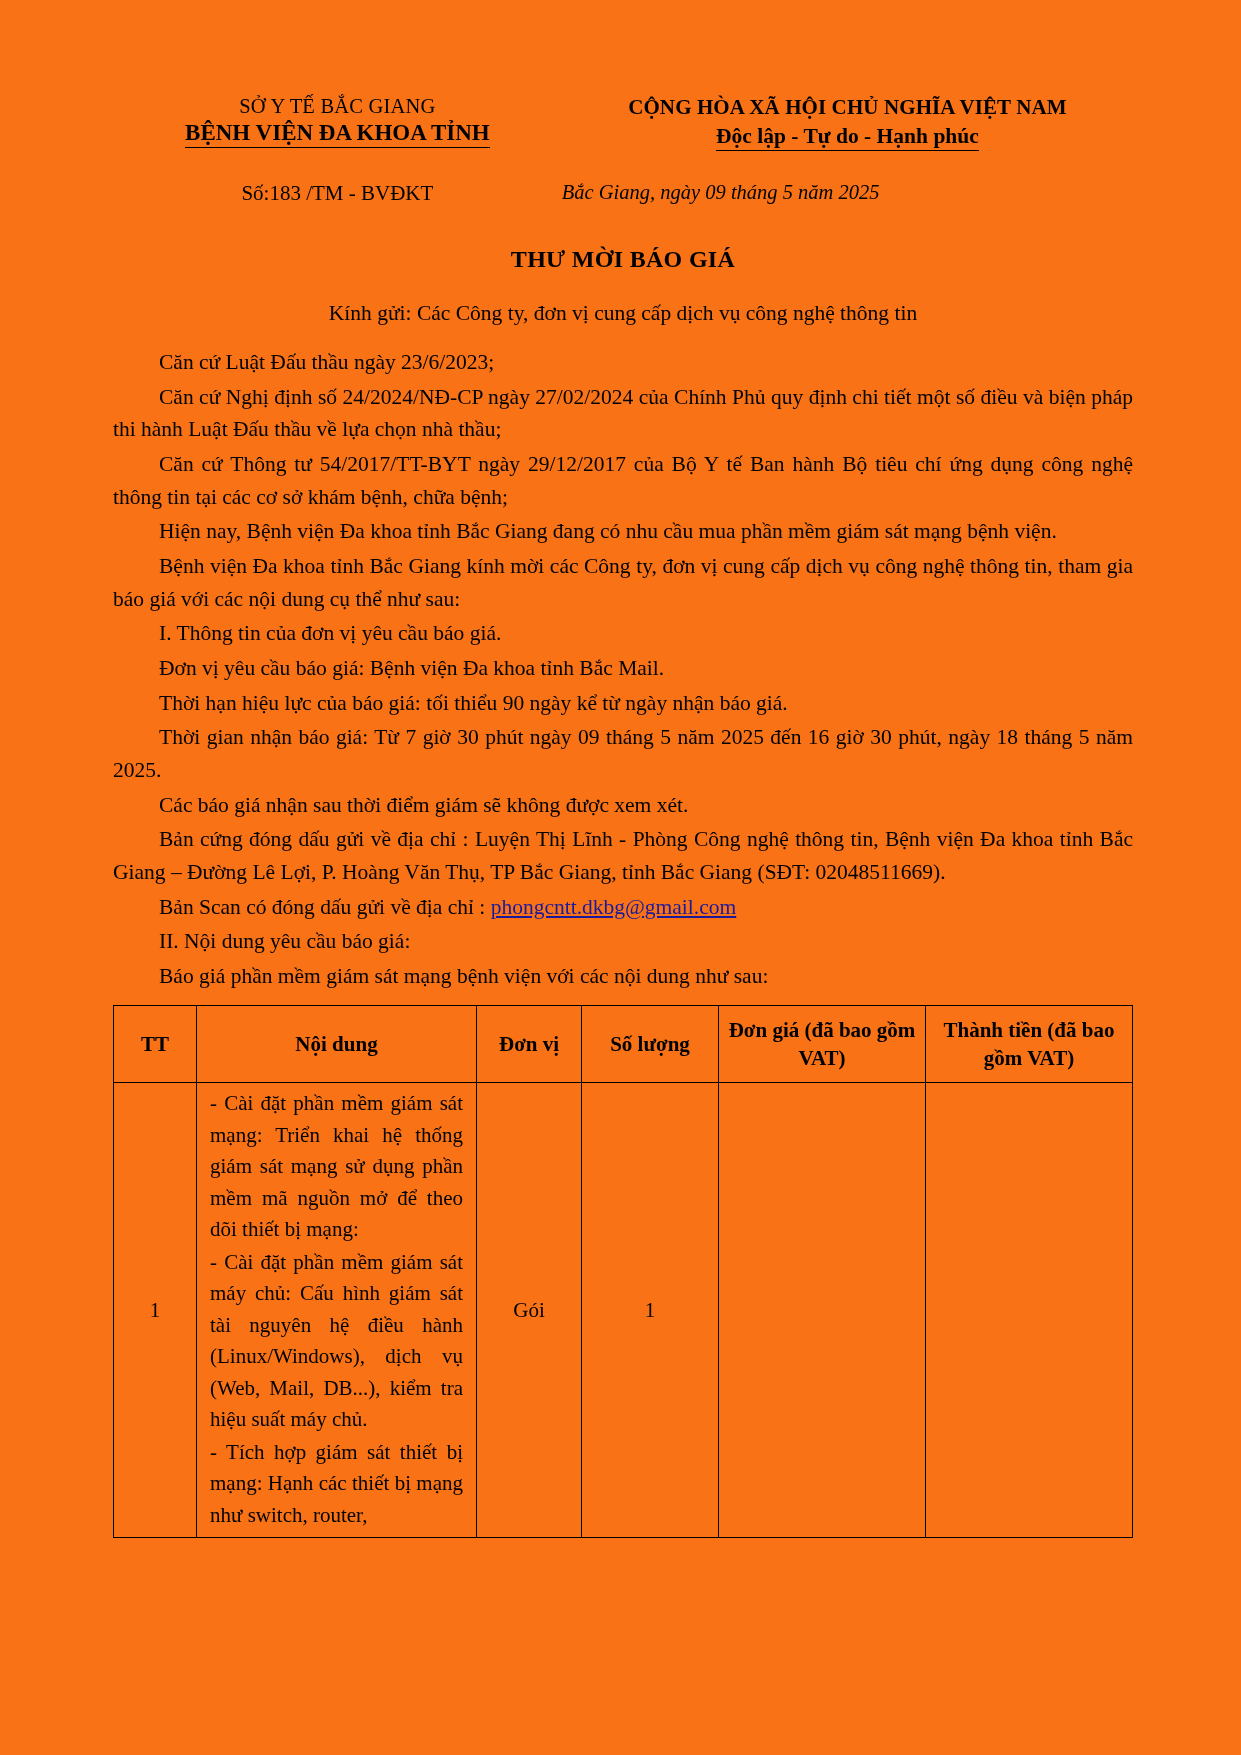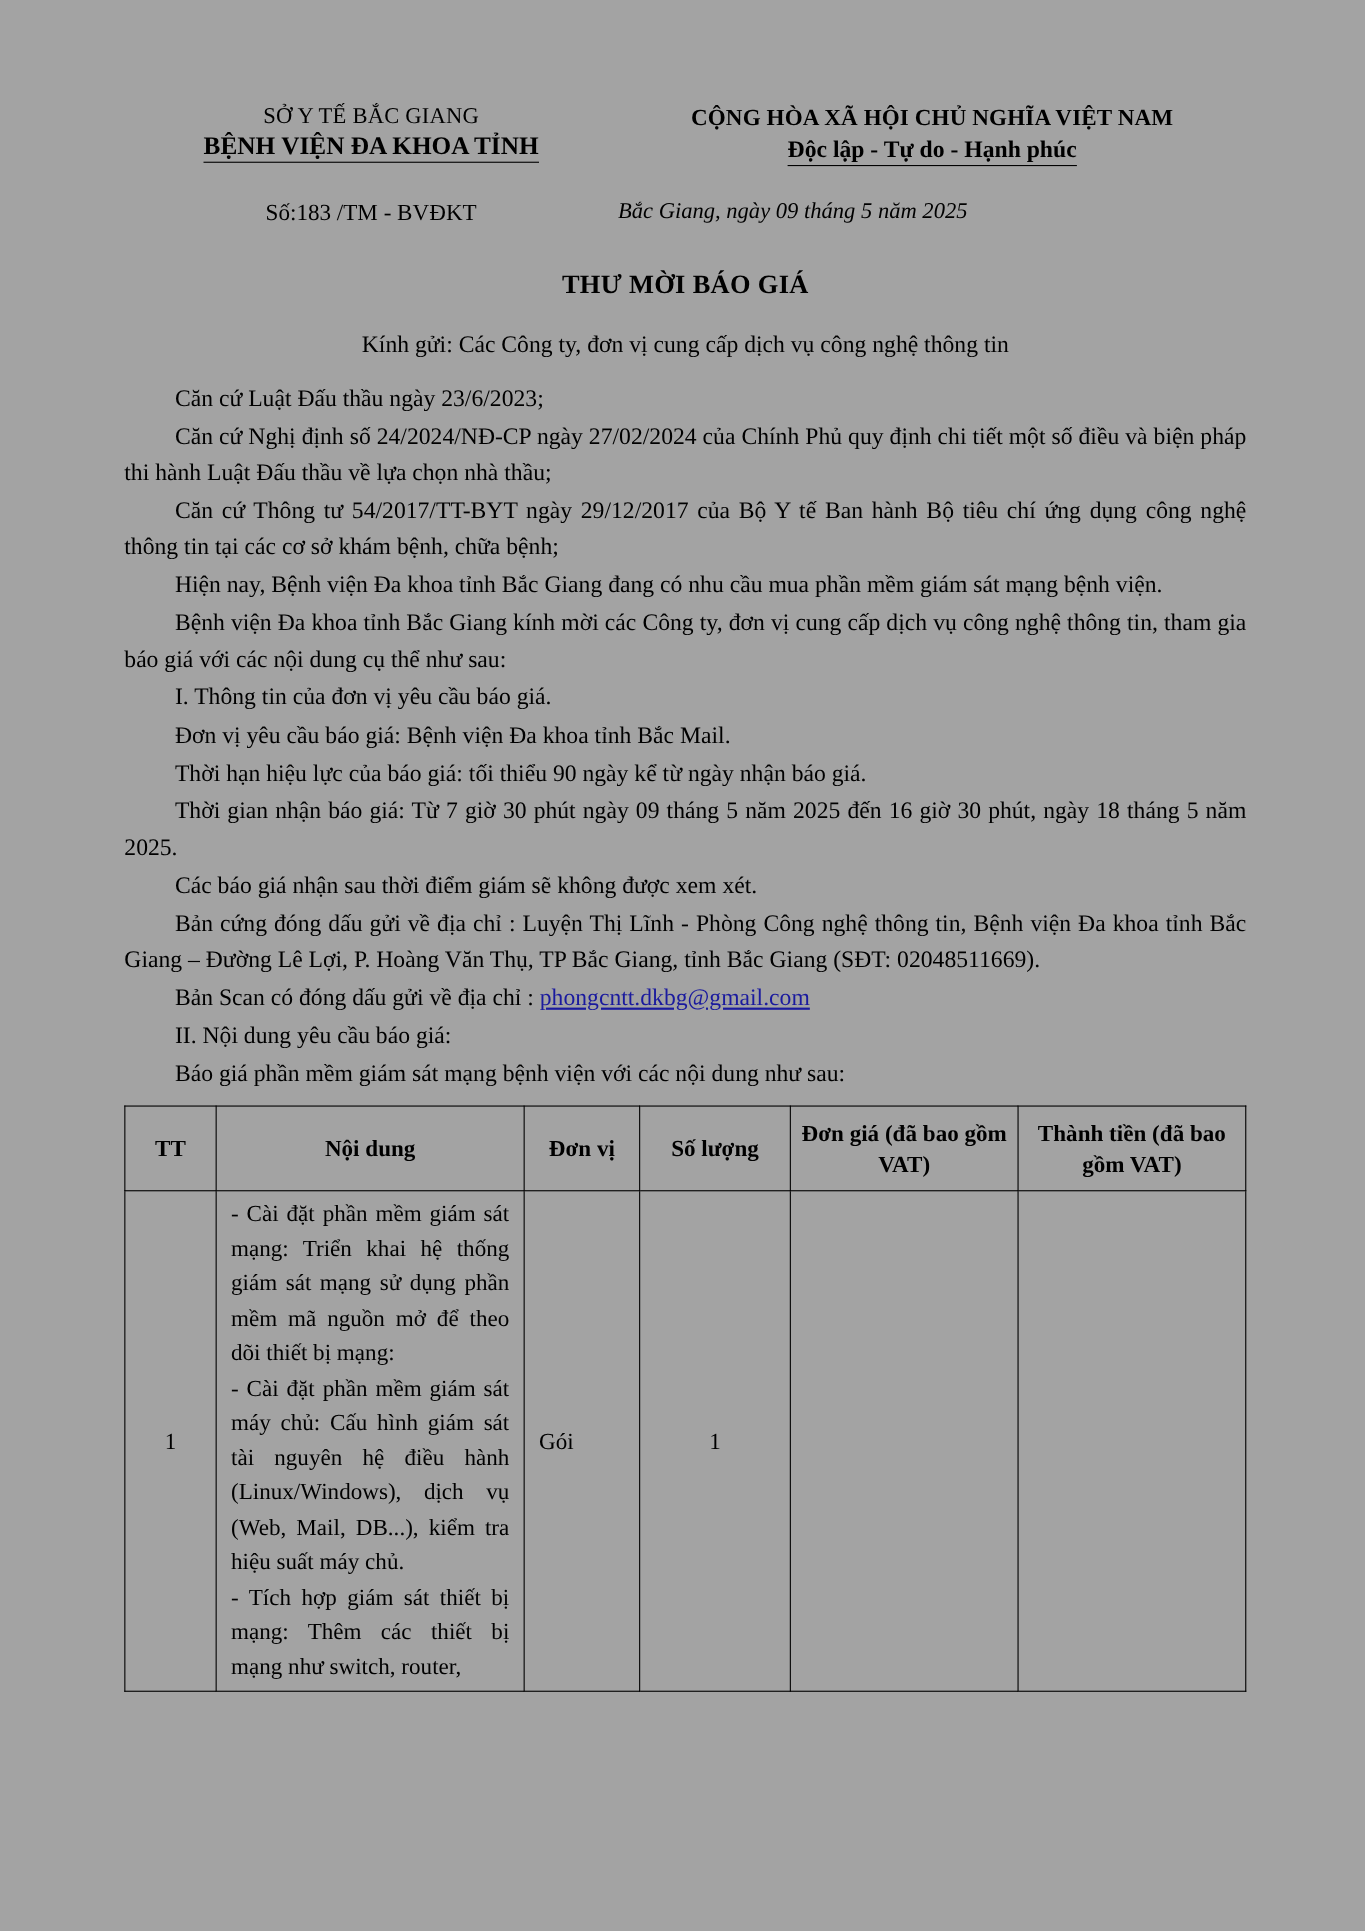--- a/index.html
+++ b/index.html
@@ -4,21 +4,21 @@
 <style>
   html, body {
     margin: 0;
     padding: 0;
     background: #ffffff;
   }
   .page {
     position: relative;
     width: 1241px;
     height: 1755px;
-    background: #a3a3a3;
+    background: #f97316;
     font-family: "Liberation Serif", serif;
     color: #000000;
     overflow: hidden;
   }
   .inner {
     position: absolute;
     left: 113px;
     top: 95px;
     width: 1020px;
   }
@@ -140,20 +140,21 @@
   td.cell-desc {
     text-align: justify;
     vertical-align: top;
     line-height: 1.5;
     padding-top: 9px;
   }
   td.cell-desc p {
     margin: 0 0 1px 0;
   }
   td.cell-unit {
+    text-align: center;
     width: 78px;
   }
   td.cell-qty {
     text-align: center;
     width: 110px;
   }
   td.cell-price {
     width: 180px;
   }
   td.cell-total {
@@ -219,21 +220,21 @@
           <th class="c-price">Đơn giá (đã bao gồm VAT)</th>
           <th class="c-total">Thành tiền (đã bao gồm VAT)</th>
         </tr>
       </thead>
       <tbody>
         <tr>
           <td class="cell-tt">1</td>
           <td class="cell-desc">
             <p>- Cài đặt phần mềm giám sát mạng: Triển khai hệ thống giám sát mạng sử dụng phần mềm mã nguồn mở để theo dõi thiết bị mạng:</p>
             <p>- Cài đặt phần mềm giám sát máy chủ: Cấu hình giám sát tài nguyên hệ điều hành (Linux/Windows), dịch vụ (Web, Mail, DB...), kiểm tra hiệu suất máy chủ.</p>
-            <p>- Tích hợp giám sát thiết bị mạng: Thêm các thiết bị mạng như switch, router,</p>
+            <p>- Tích hợp giám sát thiết bị mạng: Hạnh các thiết bị mạng như switch, router,</p>
           </td>
           <td class="cell-unit">Gói</td>
           <td class="cell-qty">1</td>
           <td class="cell-price"></td>
           <td class="cell-total"></td>
         </tr>
       </tbody>
     </table>
 
   </div>

